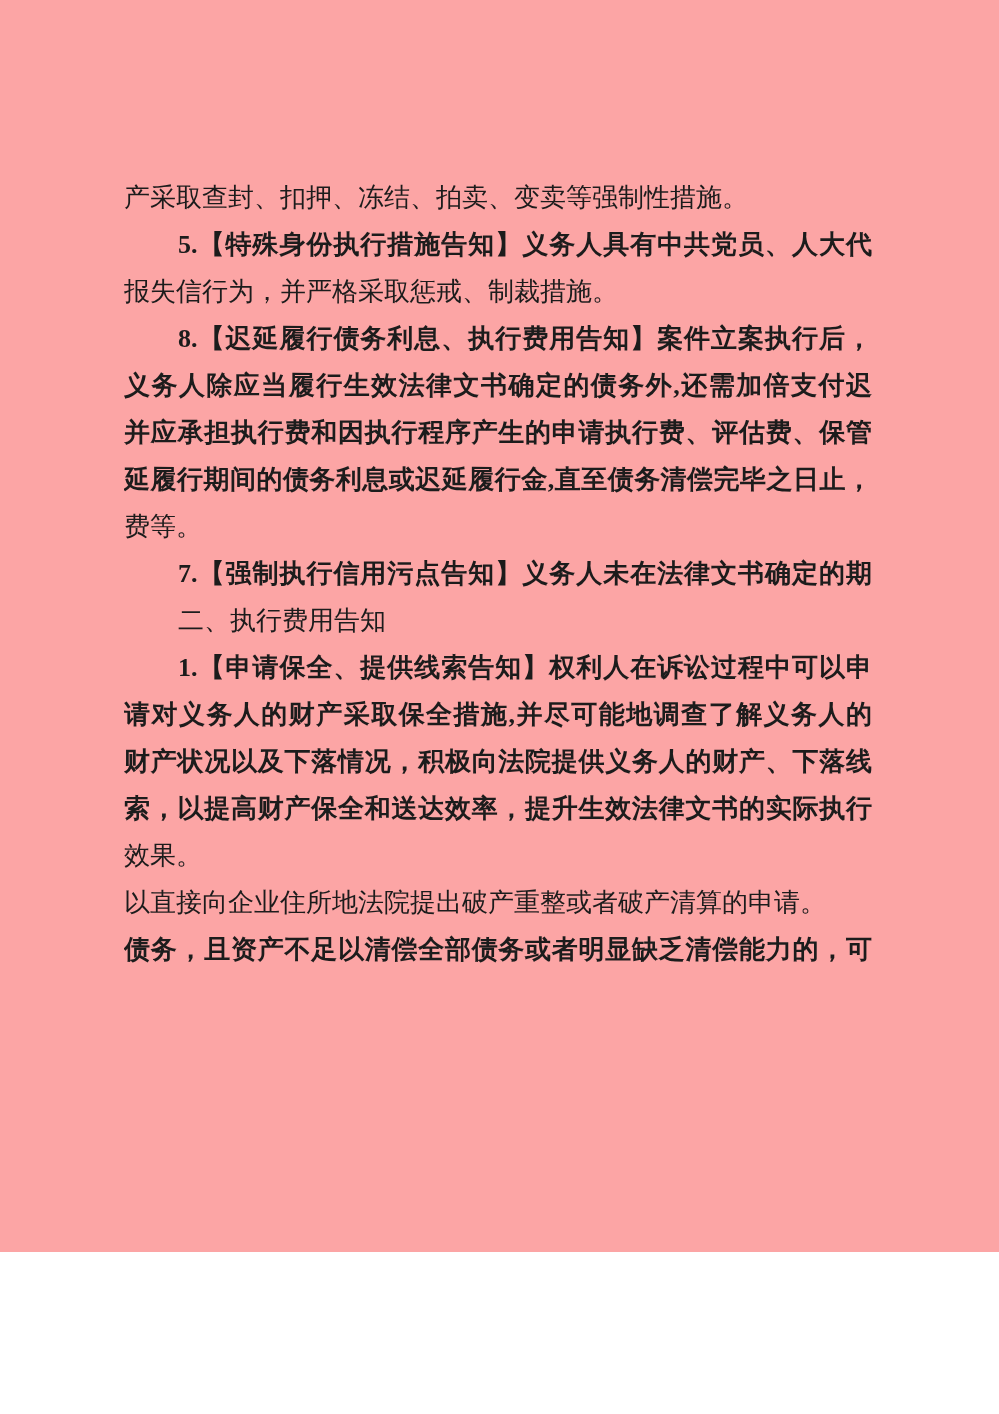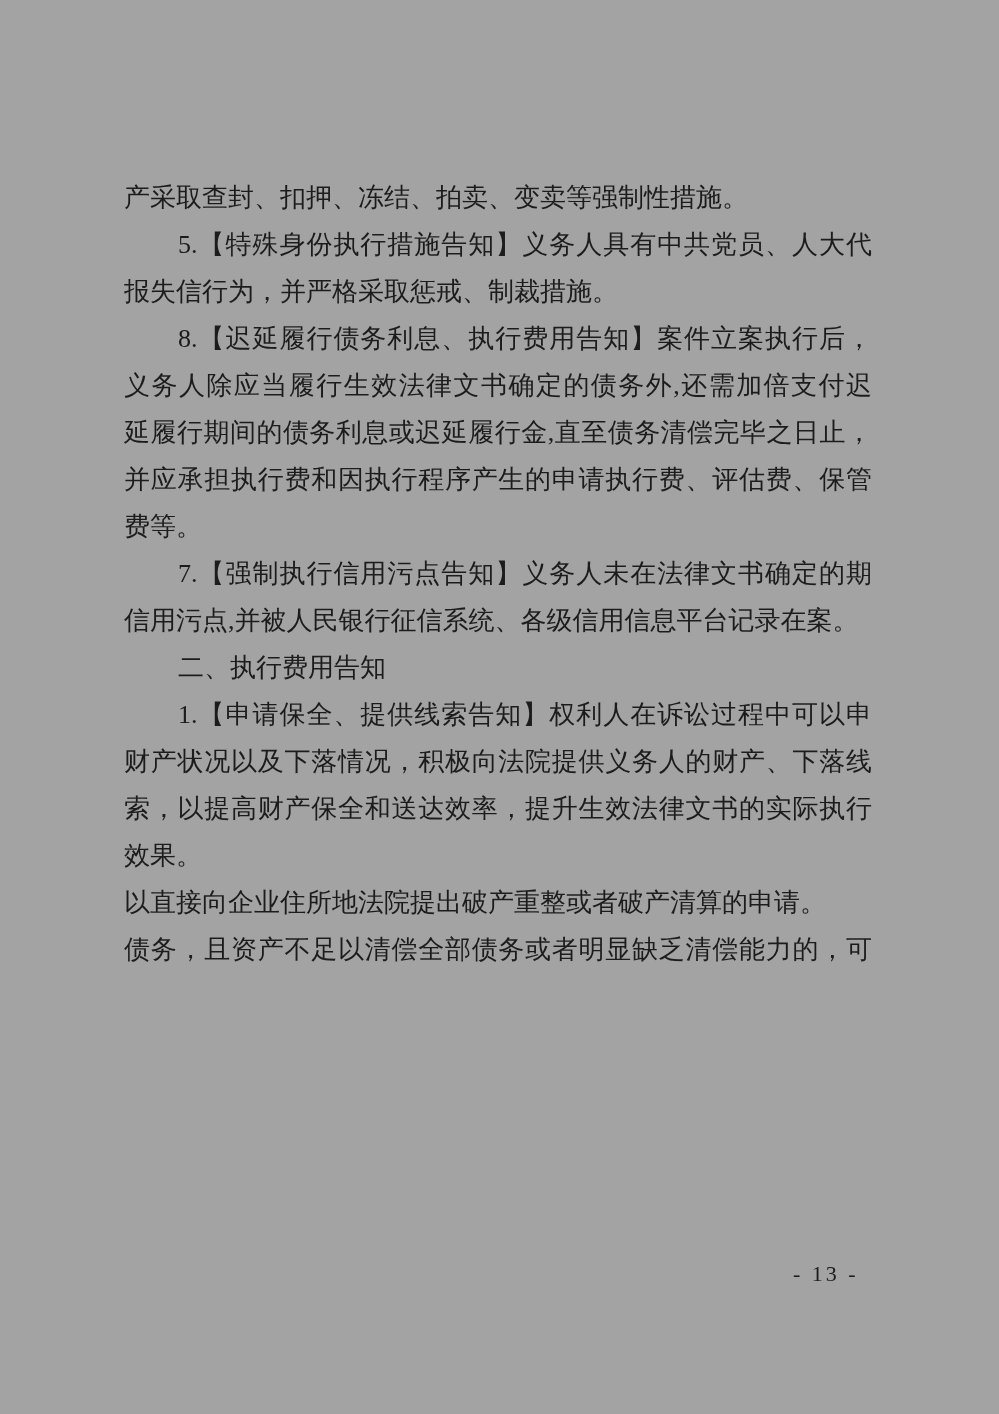--- a/index.html
+++ b/index.html
@@ -10,42 +10,42 @@
     width: 999px;
     height: 1414px;
     background: #ffffff;
     position: relative;
     font-family: "Liberation Serif", "DejaVu Serif", serif;
   }
   .page {
     position: absolute;
     left: 0; top: 0;
     width: 999px;
-    height: 1414px;
-    background: #a3a3a3;
+    height: 1252px;
+    background: #fca5a5;
     overflow: hidden;
   }
   .text-block {
     position: absolute;
     left: 124px;
     top: 174px;
     width: 748px;
     color: #1c1c1c;
   }
   .line {
     font-size: 26px;
     height: 47px;
     line-height: 47px;
     text-align: justify;
     text-justify: inter-character;
     word-break: break-all;
     overflow: hidden;
     white-space: nowrap;
   }
-  .line.full { text-align-last: justify; }
+  .line.full { text-align-last: justify; font-weight: bold; }
   .line.end  { text-align-last: left; }
   .line.indent { text-indent: 54px; }
   .page-number {
     position: absolute;
     left: 793px;
     top: 1261px;
     font-size: 22px;
     letter-spacing: 3px;
     color: #1c1c1c;
   }
@@ -53,27 +53,27 @@
 </head>
 <body>
 
 <div class="page">
   <div class="text-block">
     <div class="line end">产采取查封、扣押、冻结、拍卖、变卖等强制性措施。</div>
     <div class="line indent full">5.【特殊身份执行措施告知】义务人具有中共党员、人大代</div>
     <div class="line end">报失信行为，并严格采取惩戒、制裁措施。</div>
     <div class="line indent full">8.【迟延履行债务利息、执行费用告知】案件立案执行后，</div>
     <div class="line full">义务人除应当履行生效法律文书确定的债务外,还需加倍支付迟</div>
+    <div class="line full">并应承担执行费和因执行程序产生的申请执行费、评估费、保管</div>
     <div class="line full">延履行期间的债务利息或迟延履行金,直至债务清偿完毕之日止，</div>
-    <div class="line full">并应承担执行费和因执行程序产生的申请执行费、评估费、保管</div>
     <div class="line end">费等。</div>
     <div class="line indent full">7.【强制执行信用污点告知】义务人未在法律文书确定的期</div>
-    <div class="line end">信用污点,并被人民银行征信系统、各级信用信息平台记录在案。</div>
     <div class="line indent end">二、执行费用告知</div>
     <div class="line indent full">1.【申请保全、提供线索告知】权利人在诉讼过程中可以申</div>
+    <div class="line full">请对义务人的财产采取保全措施,并尽可能地调查了解义务人的</div>
     <div class="line full">财产状况以及下落情况，积极向法院提供义务人的财产、下落线</div>
     <div class="line full">索，以提高财产保全和送达效率，提升生效法律文书的实际执行</div>
     <div class="line end">效果。</div>
     <div class="line end">以直接向企业住所地法院提出破产重整或者破产清算的申请。</div>
     <div class="line full">债务，且资产不足以清偿全部债务或者明显缺乏清偿能力的，可</div>
   </div>
   <div class="page-number">- 13 -</div>
 </div>
 
 </body></html>

